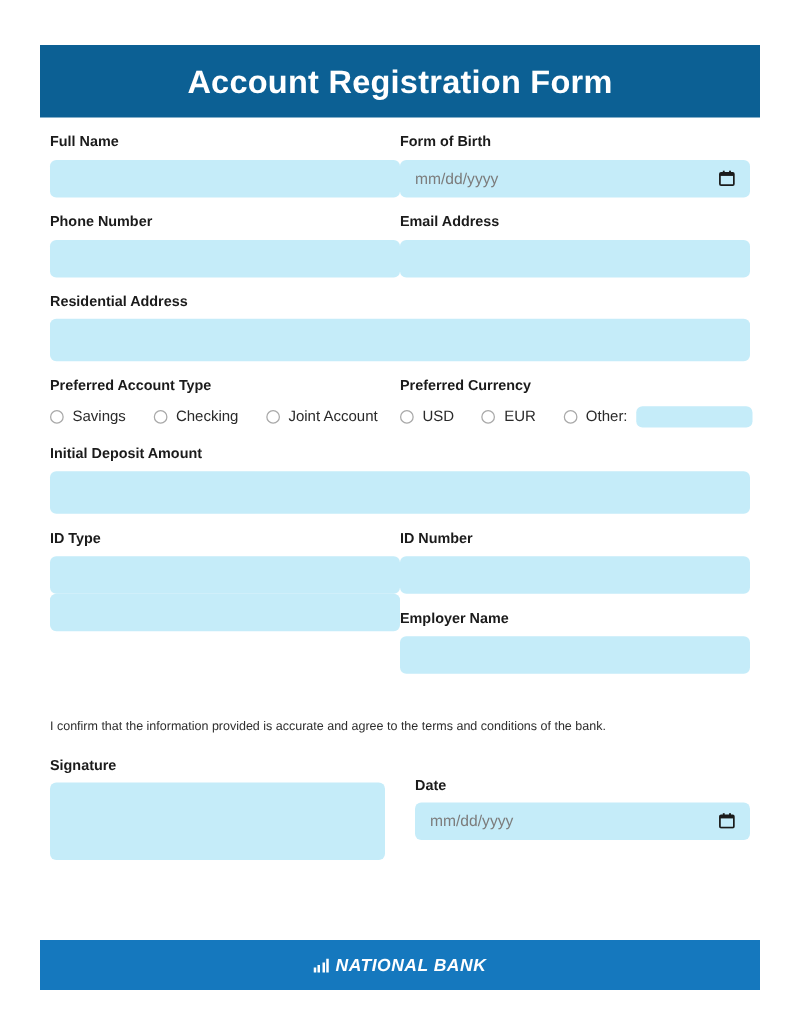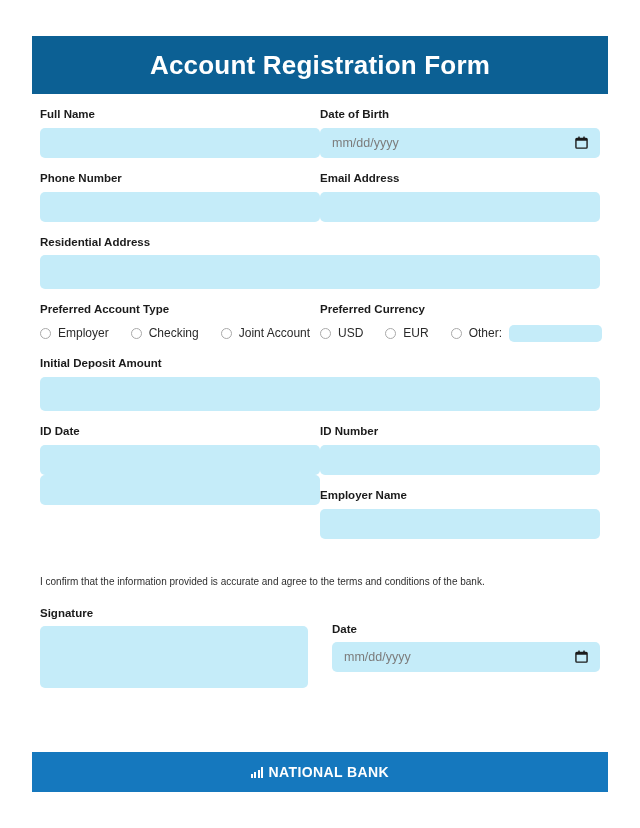--- a/index.html
+++ b/index.html
@@ -153,20 +153,21 @@
   .footer {
     position: absolute;
     left: 32px;
     top: 752px;
     width: 576px;
     height: 40px;
     background: #1578be;
     display: flex;
     align-items: center;
     justify-content: center;
+    font-style: italic;
   }
   .logo {
     display: flex;
     align-items: center;
     gap: 5px;
   }
   .logo-bars { display: flex; align-items: flex-end; gap: 1.5px; height: 11px; }
   .logo-bars i {
     display: block;
     width: 2px;
@@ -197,21 +198,21 @@
     <div class="body">
 
       <div class="row">
         <div class="col">
           <div class="label">Full Name</div>
           <div class="field">
             <span></span>
           </div>
         </div>
         <div class="col">
-          <div class="label">Date of Birth</div>
+          <div class="label">Form of Birth</div>
           <div class="field date">
             <span class="placeholder">mm/dd/yyyy</span>
             <span class="cal-icon">
               <svg width="13" height="13" viewBox="0 0 14 14">
                 <rect x="1" y="2.5" width="12" height="10.5" rx="1" fill="none" stroke="#1b1b1b" stroke-width="1.5"></rect>
                 <rect x="1" y="2.5" width="12" height="2.6" fill="#1b1b1b"></rect>
                 <rect x="3.5" y="0.6" width="1.6" height="2.6" fill="#1b1b1b"></rect>
                 <rect x="8.9" y="0.6" width="1.6" height="2.6" fill="#1b1b1b"></rect>
               </svg>
             </span>
@@ -240,21 +241,21 @@
           <span></span>
         </div>
       </div>
 
       <div class="row">
         <div class="col">
           <div class="label">Preferred Account Type</div>
           <div class="radio-row">
             <label class="radio-opt">
               <span class="radio-dot"></span>
-              <span class="radio-label">Employer</span>
+              <span class="radio-label">Savings</span>
             </label>
             <label class="radio-opt">
               <span class="radio-dot"></span>
               <span class="radio-label">Checking</span>
             </label>
             <label class="radio-opt">
               <span class="radio-dot"></span>
               <span class="radio-label">Joint Account</span>
             </label>
           </div>
@@ -281,21 +282,21 @@
 
       <div class="col-full">
         <div class="label">Initial Deposit Amount</div>
         <div class="field tall">
           <span></span>
         </div>
       </div>
 
       <div class="row">
         <div class="col">
-          <div class="label">ID Date</div>
+          <div class="label">ID Type</div>
           <div class="field">
             <span></span>
           </div>
         </div>
         <div class="col">
           <div class="label">ID Number</div>
           <div class="field">
             <span></span>
           </div>
         </div>

